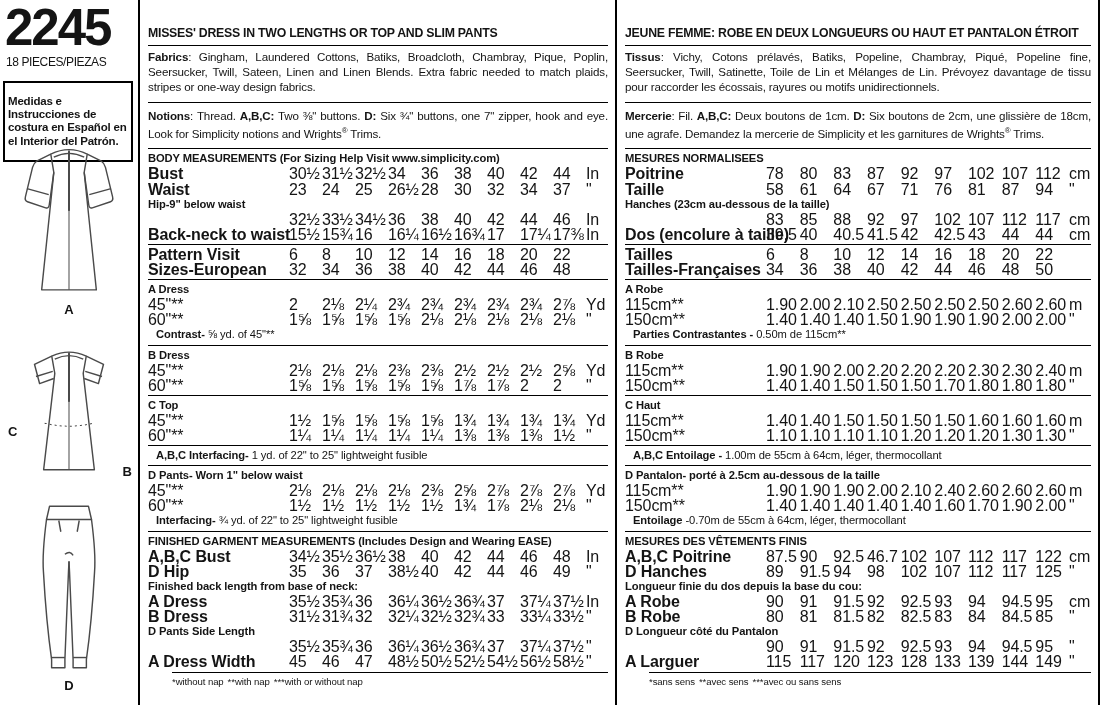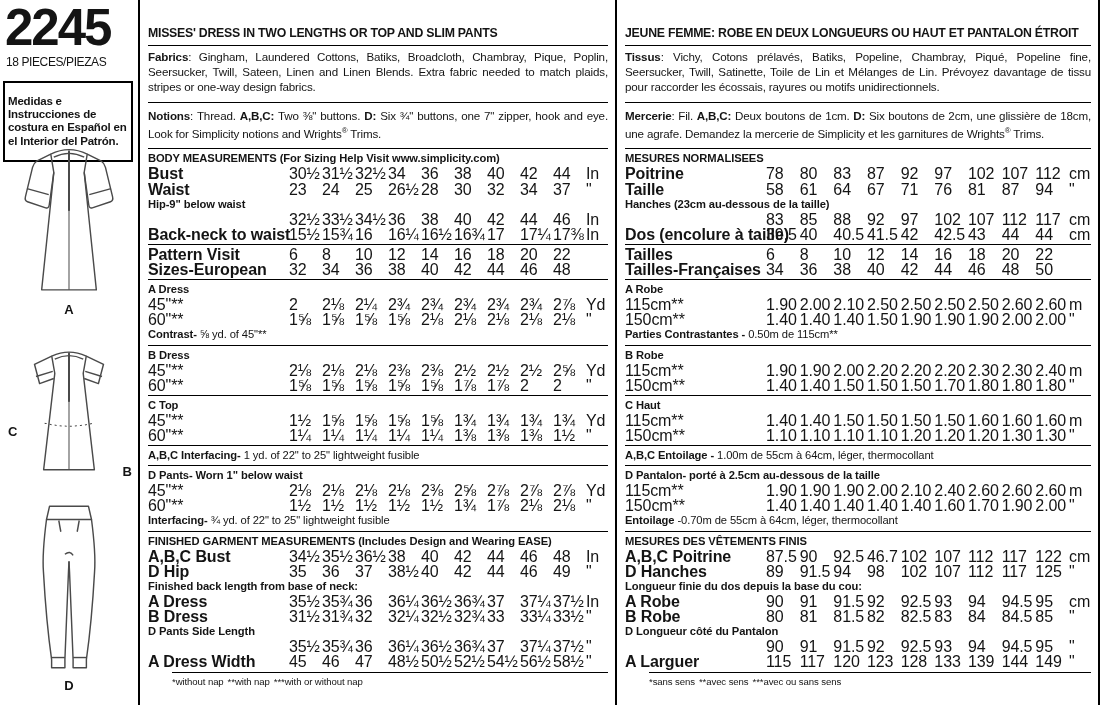--- a/index.html
+++ b/index.html
@@ -17,21 +17,21 @@
   
   .col{box-sizing:border-box;border-left:2px solid #000;padding:18px 7px 0 8px;}
   .col:last-child{border-right:2px solid #000;}
   .col-title{font-weight:bold;font-size:12.3px;letter-spacing:-0.25px;padding:8px 0 5px;border-bottom:1.8px solid #000;white-space:nowrap;}
   .para{font-size:11.6px;line-height:14.9px;padding:4px 0 5px;text-align:justify;letter-spacing:-0.15px;}
   .para b{letter-spacing:-0.15px;}
   .rule{border-top:1.8px solid #000;margin:2px 0;}
   .line{font-size:11.2px;line-height:15.1px;letter-spacing:-0.1px;}
   .head{font-weight:bold;}
   .label-full{font-weight:bold;}
-  .note b{font-weight:bold;}
+  .note b{font-weight:bold;margin-left:8px;}
   .drow{display:grid;grid-template-columns:141px repeat(9,1fr) 22px;font-size:16px;line-height:15.1px;letter-spacing:-0.1px;}
   .cell{white-space:nowrap;}
   .cell.lab.b{font-weight:bold;}
   .fnotes{border-top:1.8px solid #000;margin-top:3px;padding-top:3px;font-size:9.6px;display:flex;gap:4px;letter-spacing:-0.1px;margin-left:24px;}
   sup{font-size:8px;}
 </style>
 </head>
 <body>
 
 <div class="page">

